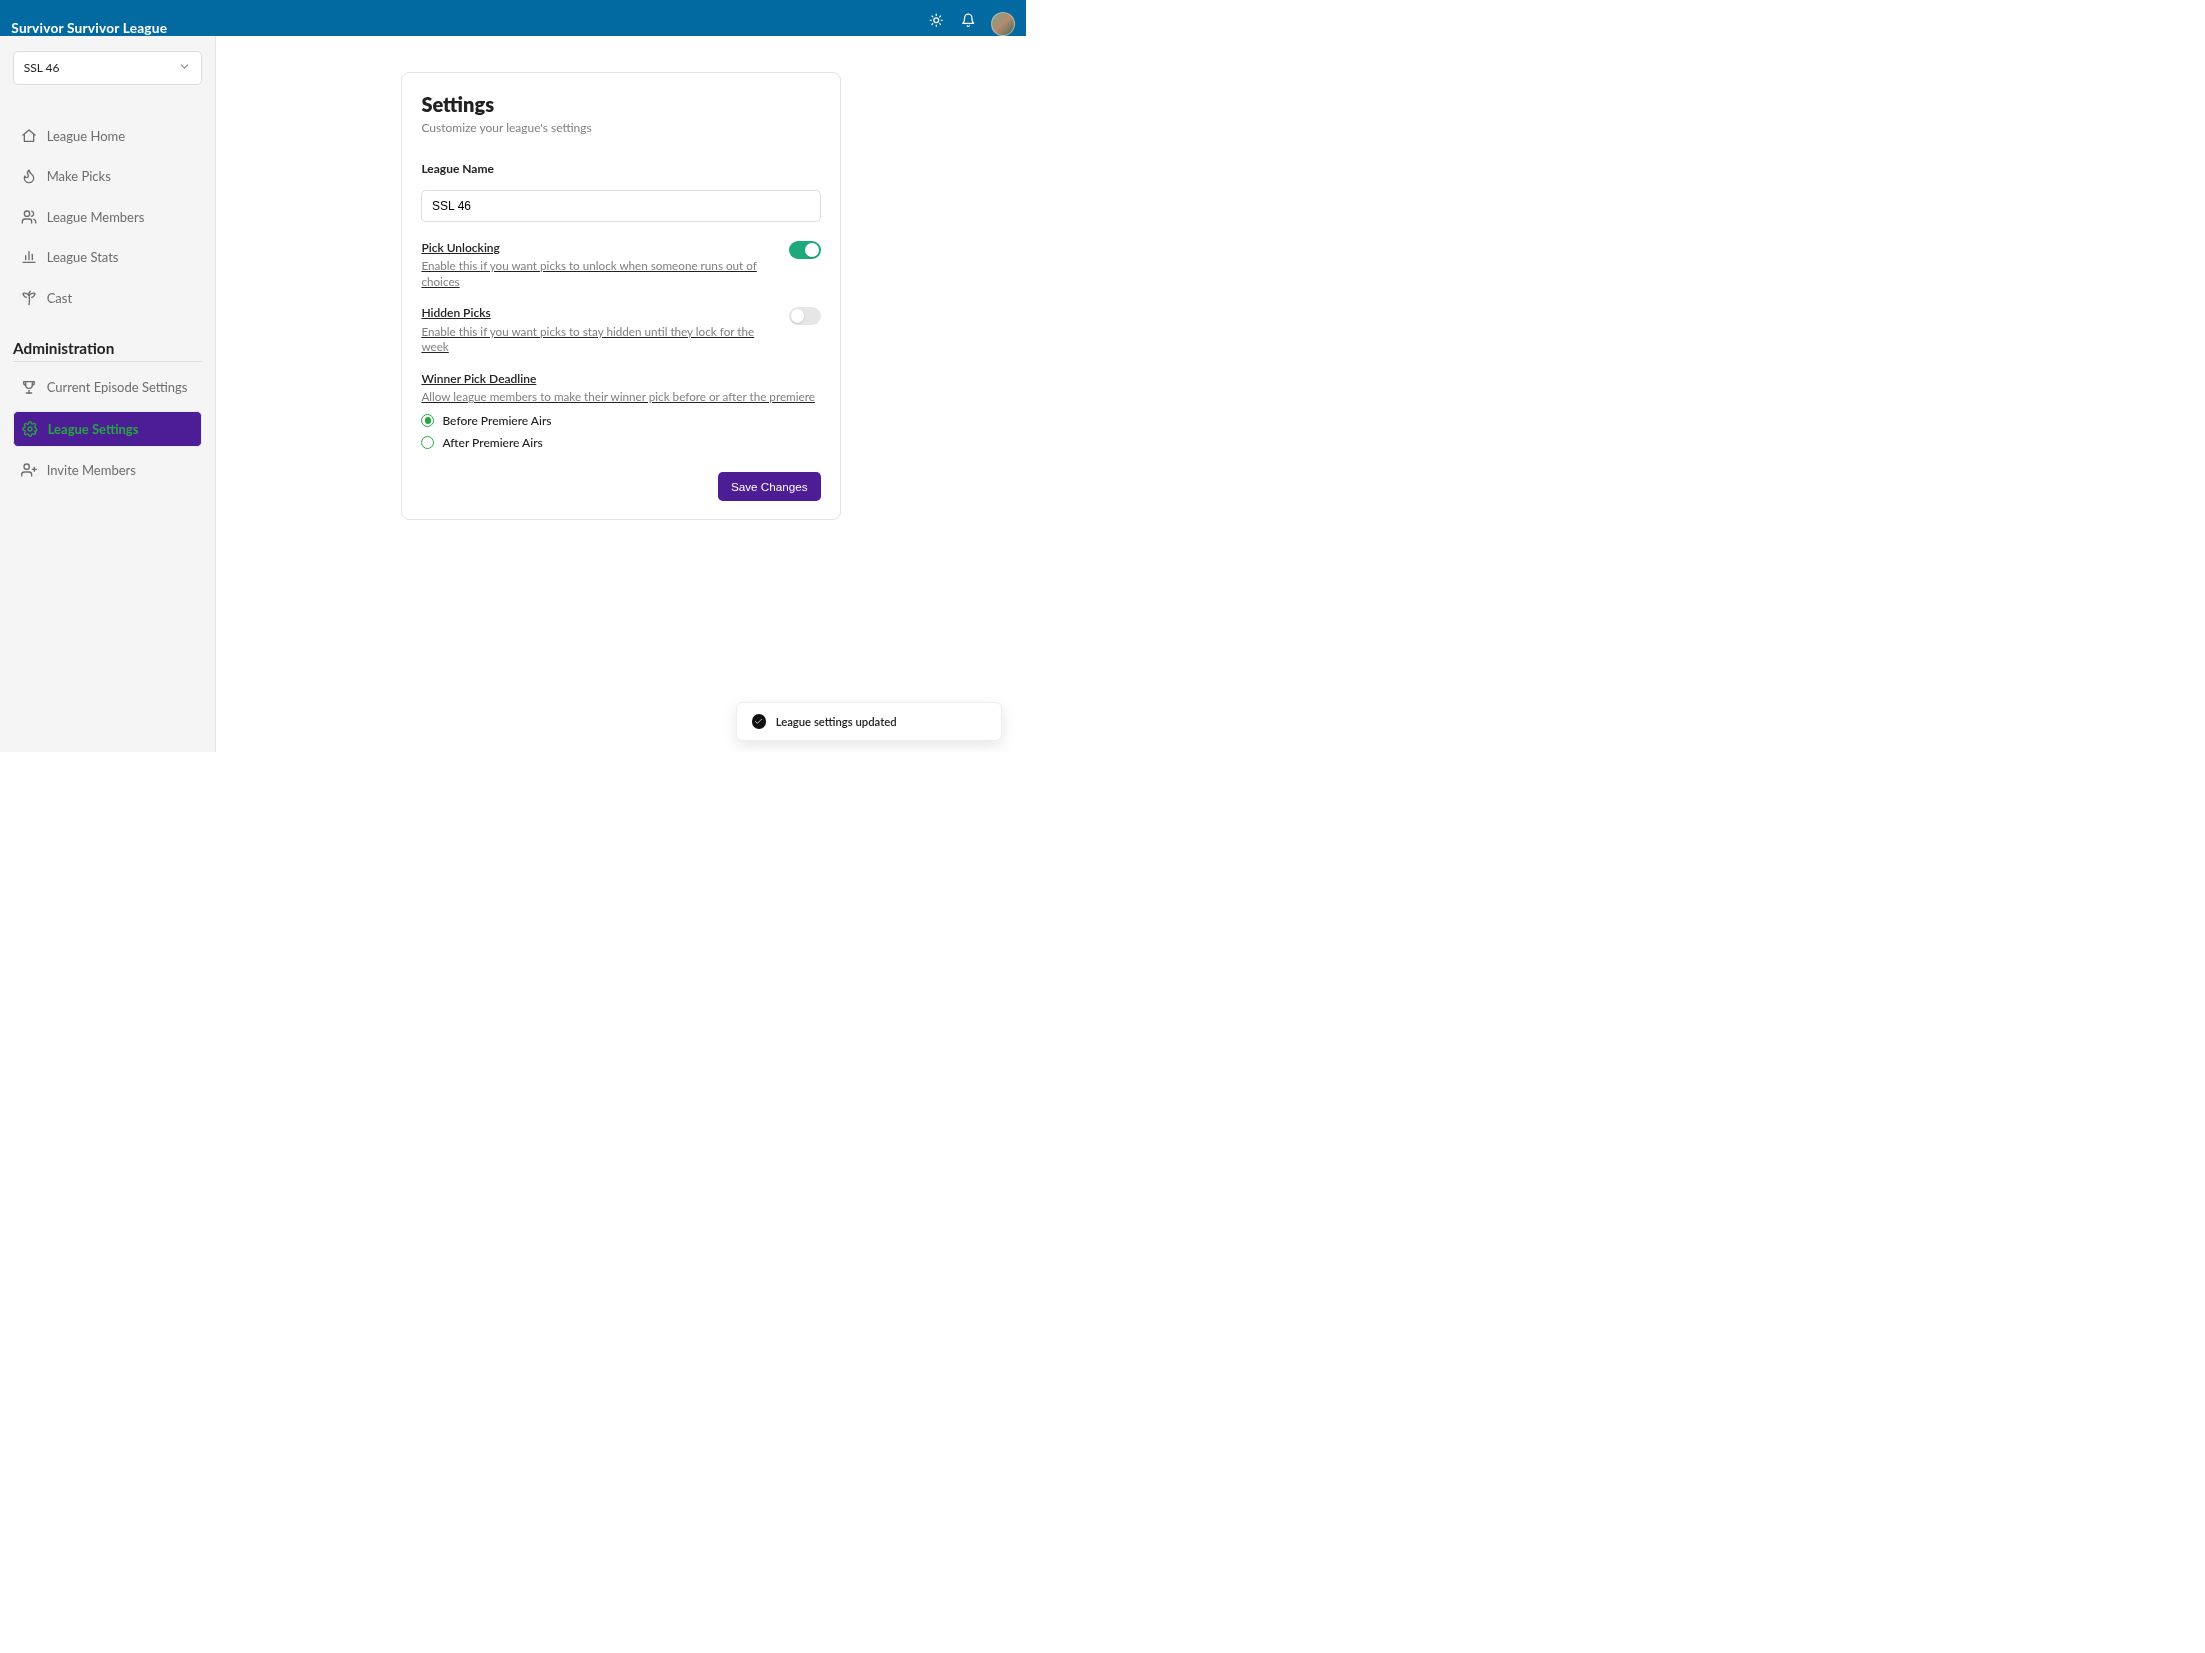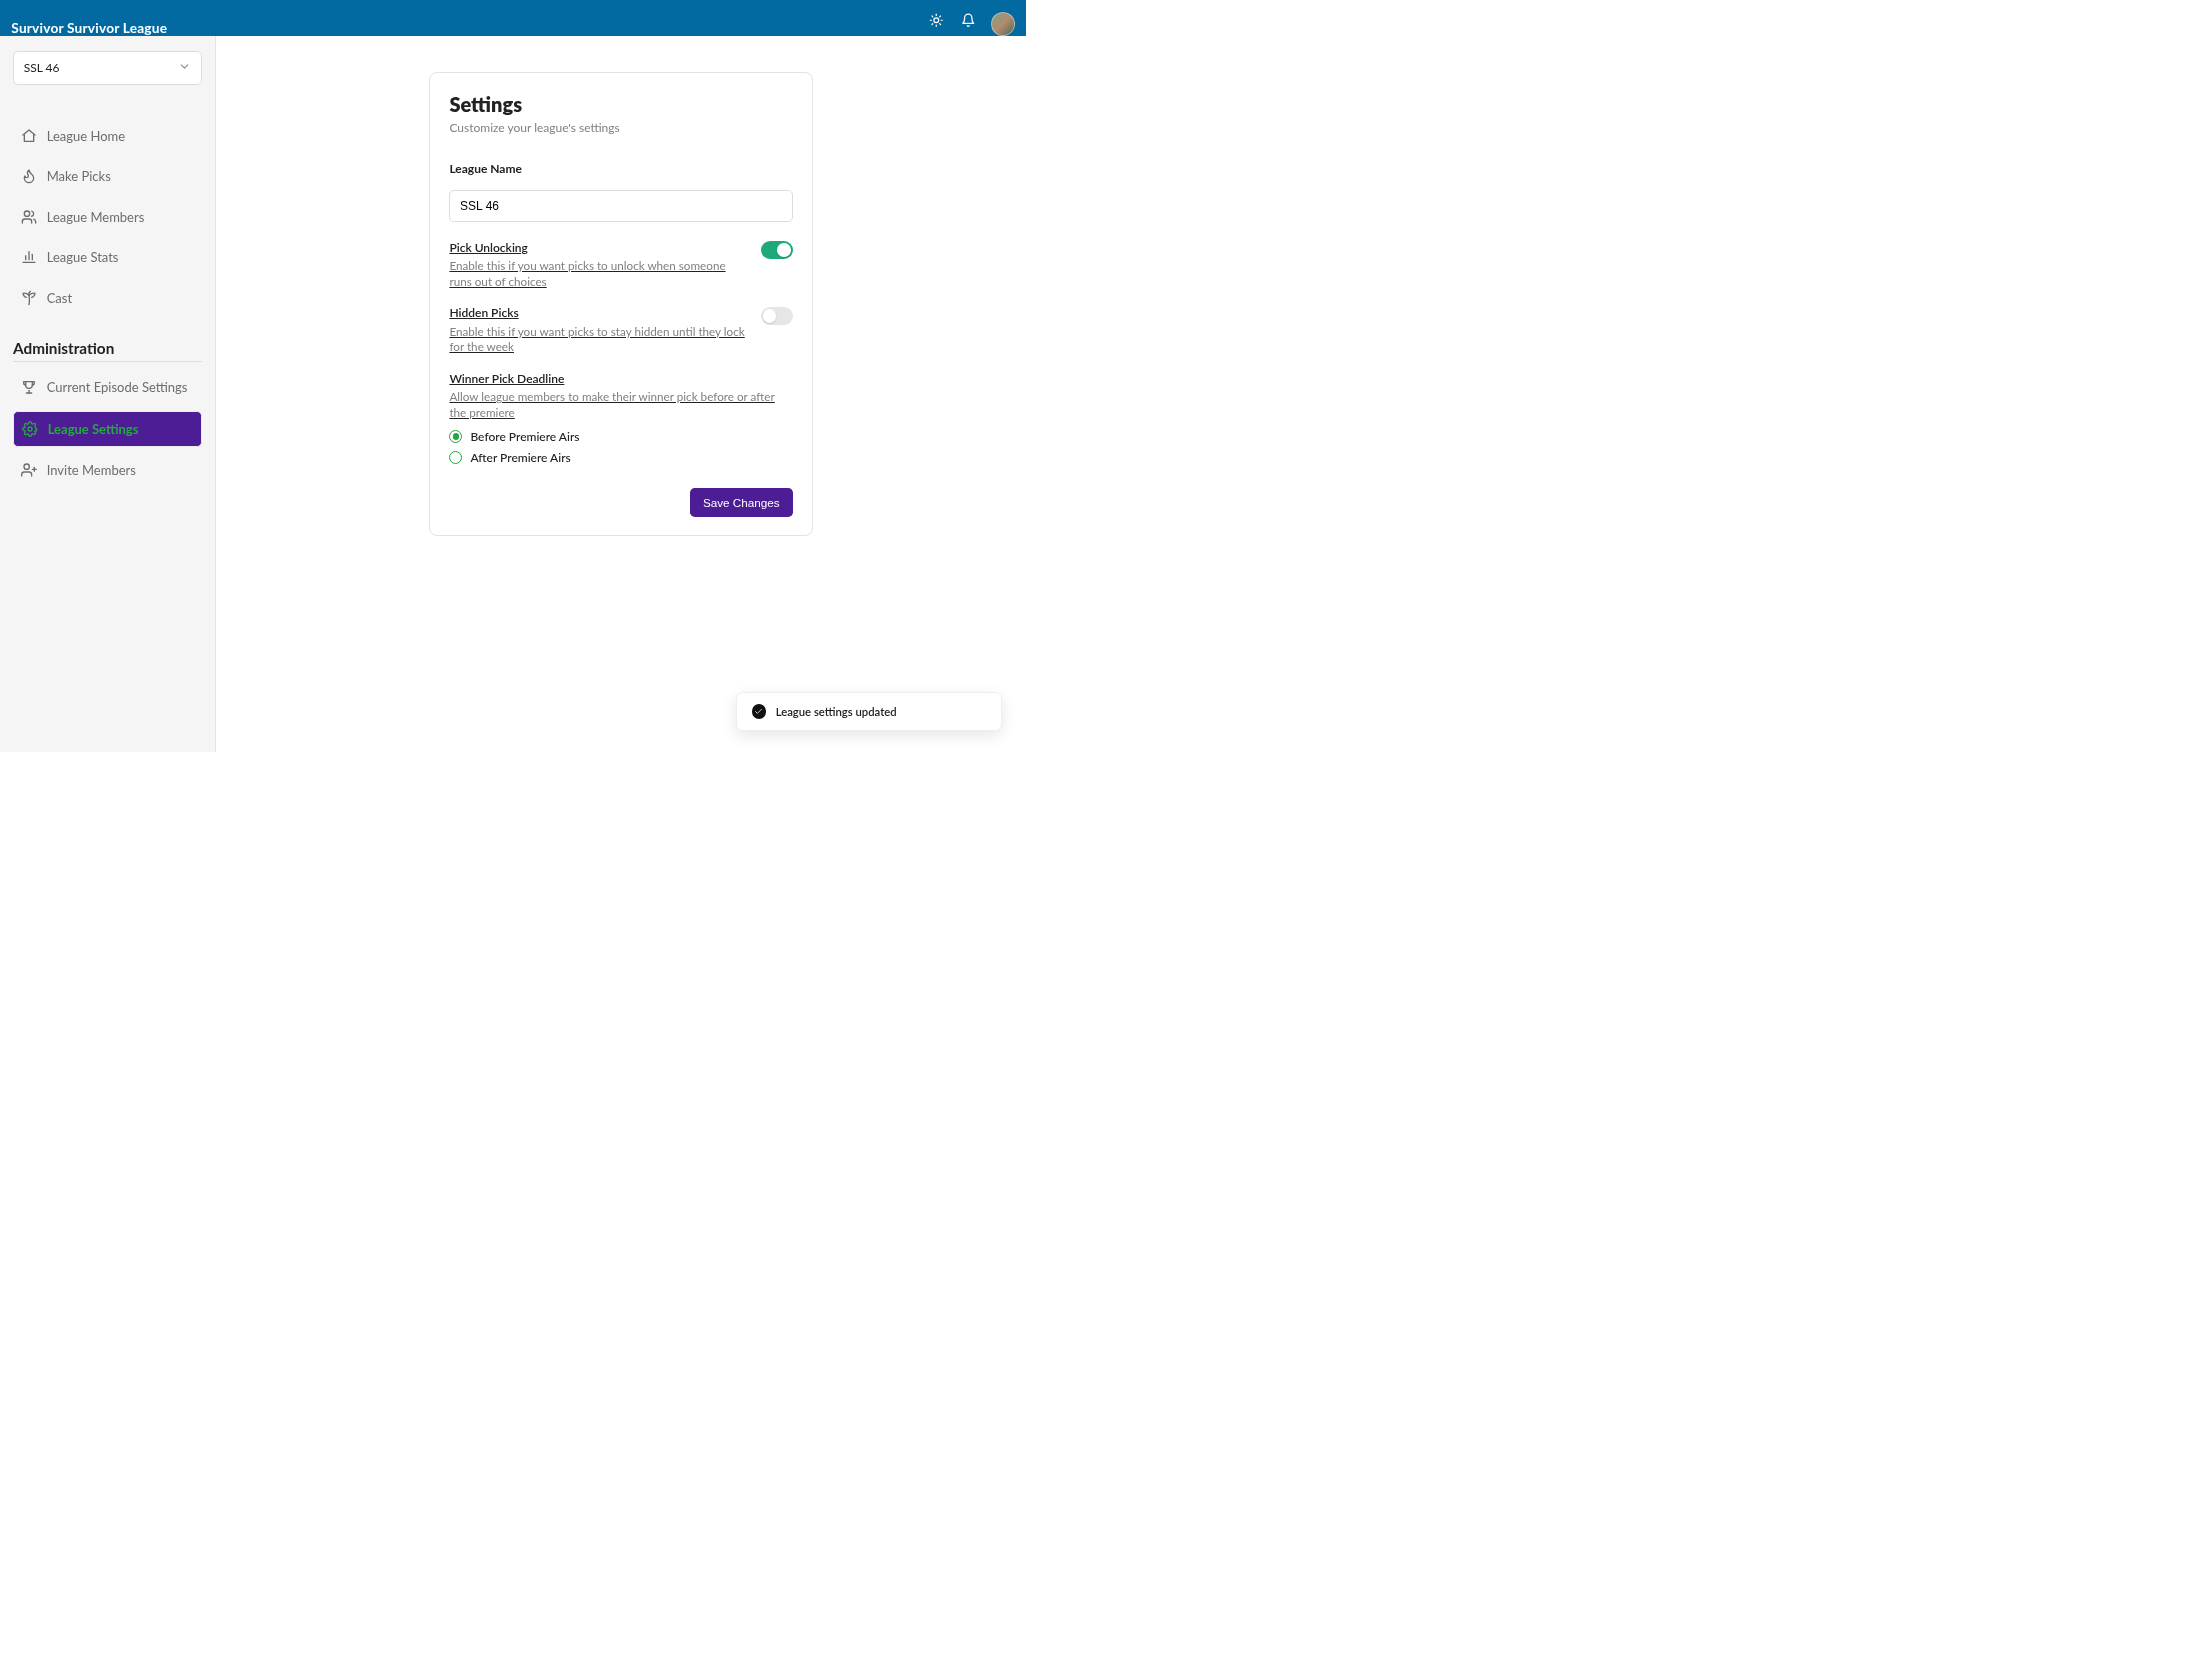--- a/index.html
+++ b/index.html
@@ -114,21 +114,21 @@
     font-weight: 700;
     color: #222;
     margin: 24px 0 4.8px 0;
   }
   .section-divider {
     height:0.8px;background:#ddd;margin-bottom:8px;
   }
 
   
   .card {
-    width: 384px;
+    width: 440px;
     border: 0.8px solid #e3e3e3;
     border-radius: 8px;
     padding: 19.4px 19.4px 18px 19.4px;
     background:#fff;
   }
   .card h1 {
     font-size: 20px;
     font-weight: 800;
     color: #222;
     margin-bottom: 3.2px;
@@ -214,21 +214,21 @@
     border-radius:4.8px;
     padding: 8px 13px;
     font-size:11.7px;
     font-weight:500;
     cursor:pointer;
   }
 
   
   .toast {
     position: absolute;
-    bottom: 21px;
+    bottom: 11px;
     right: 24px;
     background: #fff;
     border: 0.8px solid #eee;
     box-shadow: 0 4.8px 14.5px rgba(0,0,0,.10);
     border-radius: 6.5px;
     padding: 11.3px 14.5px;
     display: flex;
     align-items: center;
     gap: 9.7px;
     font-size: 11.3px;

